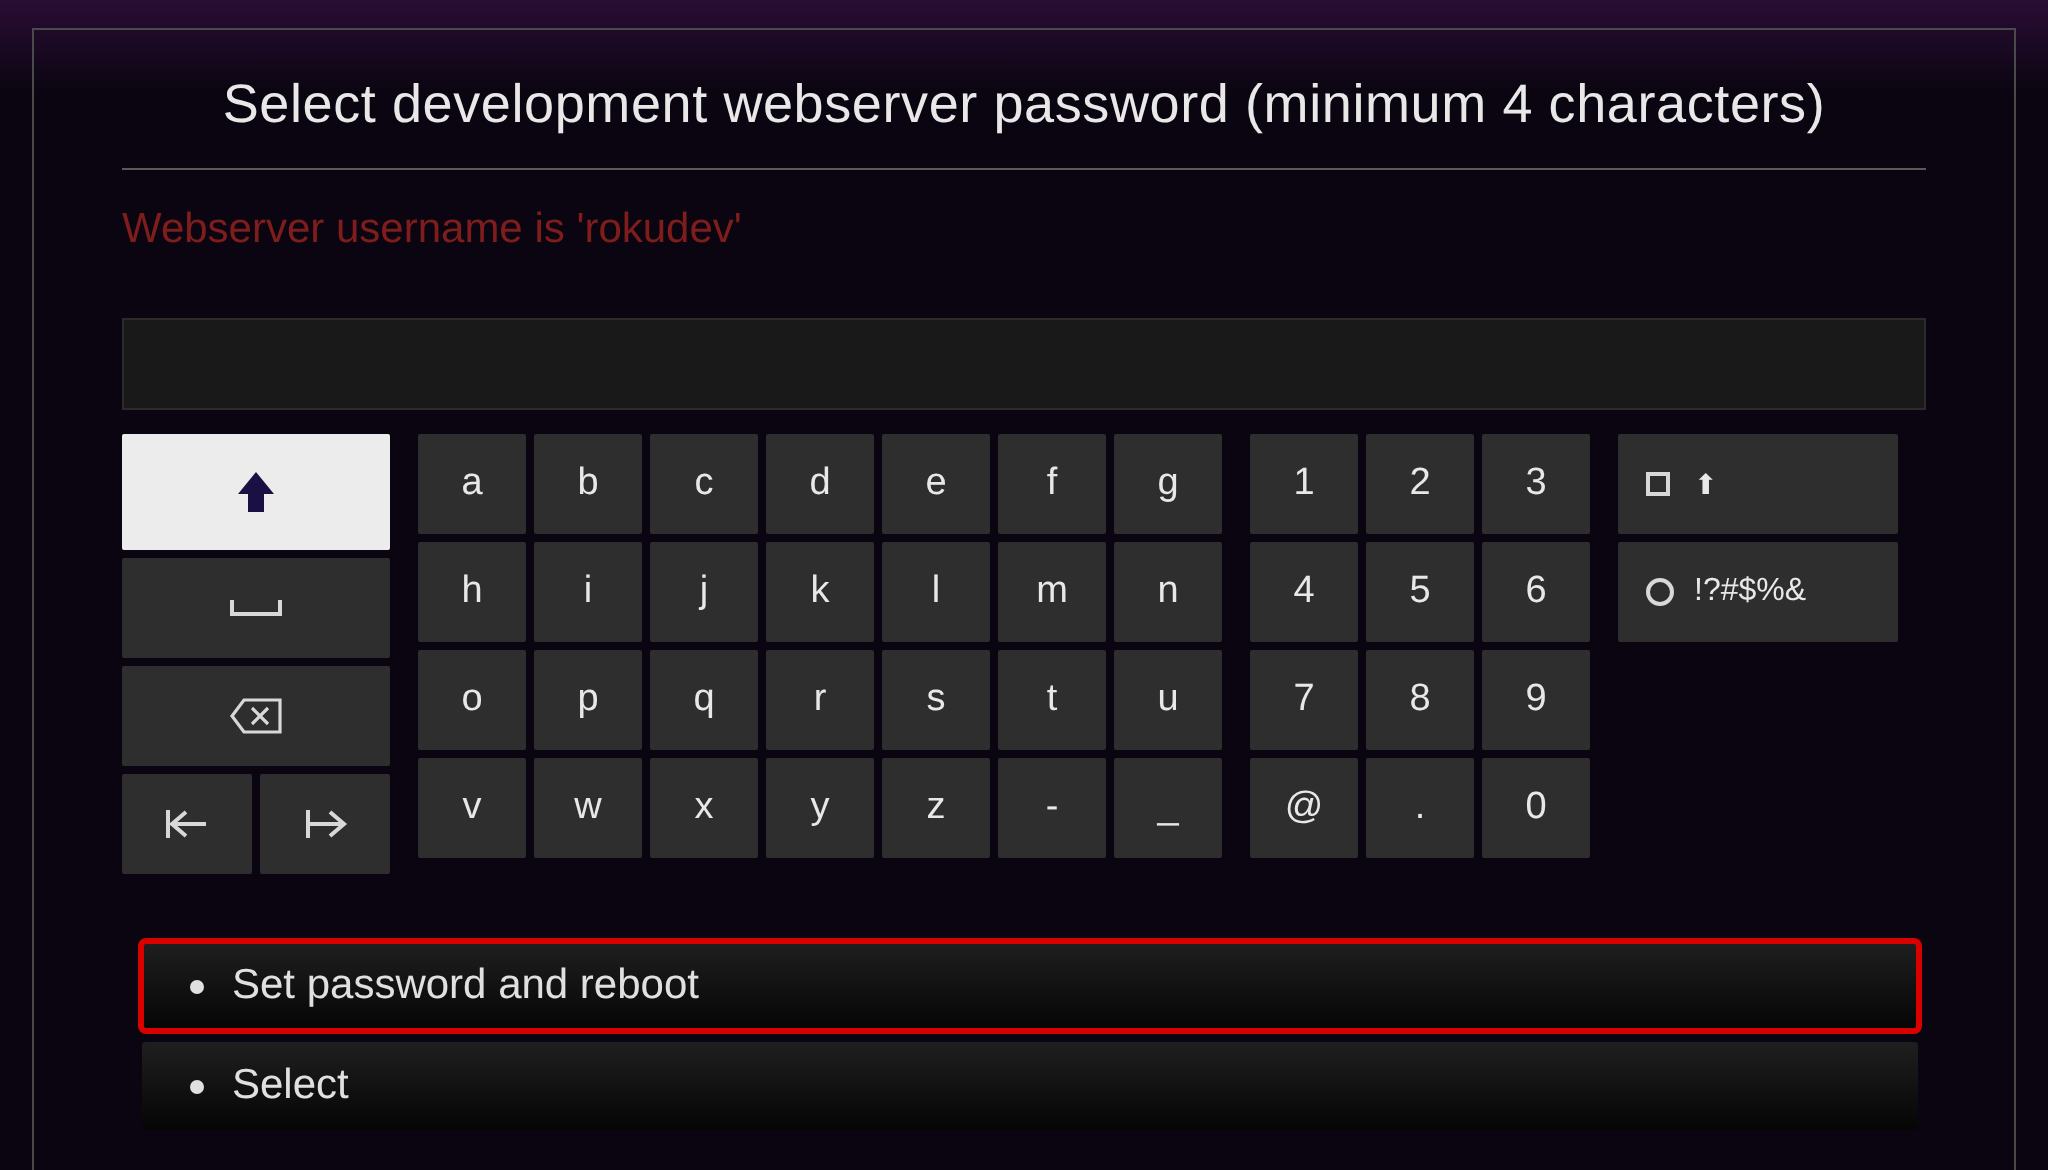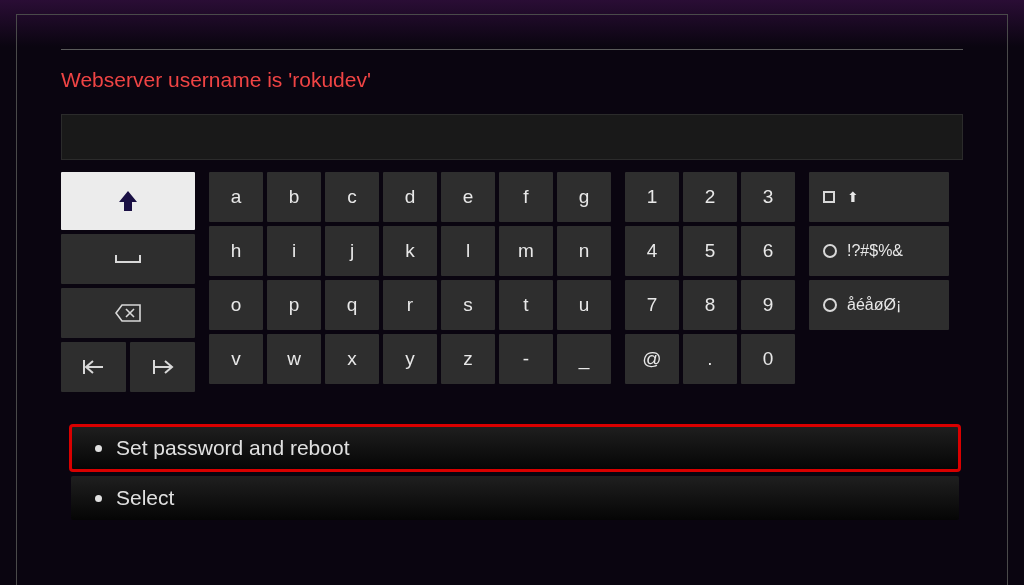--- a/index.html
+++ b/index.html
@@ -29,22 +29,22 @@
     letter-spacing: 0.3px;
   }
   .divider {
     border: none;
     border-top: 1px solid #5a5a5a;
     margin: 14px 0 18px 0;
   }
   .subtitle {
     font-size: 21px;
     font-weight: 300;
-    color: #ef4444;
-    margin-bottom: 22px;
+    color: #7f1d1d;
+    margin-bottom: 32px;
   }
   .field {
     background: #191919;
     border: 1px solid #2b2b2b;
     height: 46px;
     margin-bottom: 12px;
   }
   .kb-area {
     display: flex;
     gap: 14px;
@@ -95,20 +95,21 @@
   }
   .bullet{ width:7px;height:7px;background:#e0e0e0;border-radius:50%; flex-shrink:0;}
   .action.sel{ outline:3px solid #d90000; outline-offset:-1px; }
   .actions{ margin-top:34px; display:flex; flex-direction:column; gap:6px; padding-left:10px; padding-right:4px;}
   svg { display:block; }
 </style>
 </head>
 <body>
 
 <div class="frame">
+  <div class="title">Select development webserver password (minimum 4 characters)</div>
   <hr class="divider">
   <div class="subtitle">Webserver username is 'rokudev'</div>
   <div class="field"></div>
 
   <div class="kb-area">
 
     <div class="block1">
       <div class="key shift">
         <svg width="18" height="20" viewBox="0 0 18 20">
             <path d="M9 0 L18 11 H13 V20 H5 V11 H0 Z" fill="#1a1044"></path>
@@ -193,26 +194,20 @@
             <span class="sq"></span>
           </span>
           <span class="up-sm">⬆</span>
       </div>
       <div class="key">
         <span class="mode-icon">
             <span class="radio-o"></span>
           </span>
         <span>!?#$%&amp;</span>
       </div>
-      <div class="key">
-        <span class="mode-icon">
-            <span class="radio-o"></span>
-          </span>
-        <span>åéåøØ¡</span>
-      </div>
     </div>
 
   </div>
 
   <div class="actions">
     <div class="action sel">
       <span class="bullet"></span>
       <span>Set password and reboot</span>
     </div>
     <div class="action">

